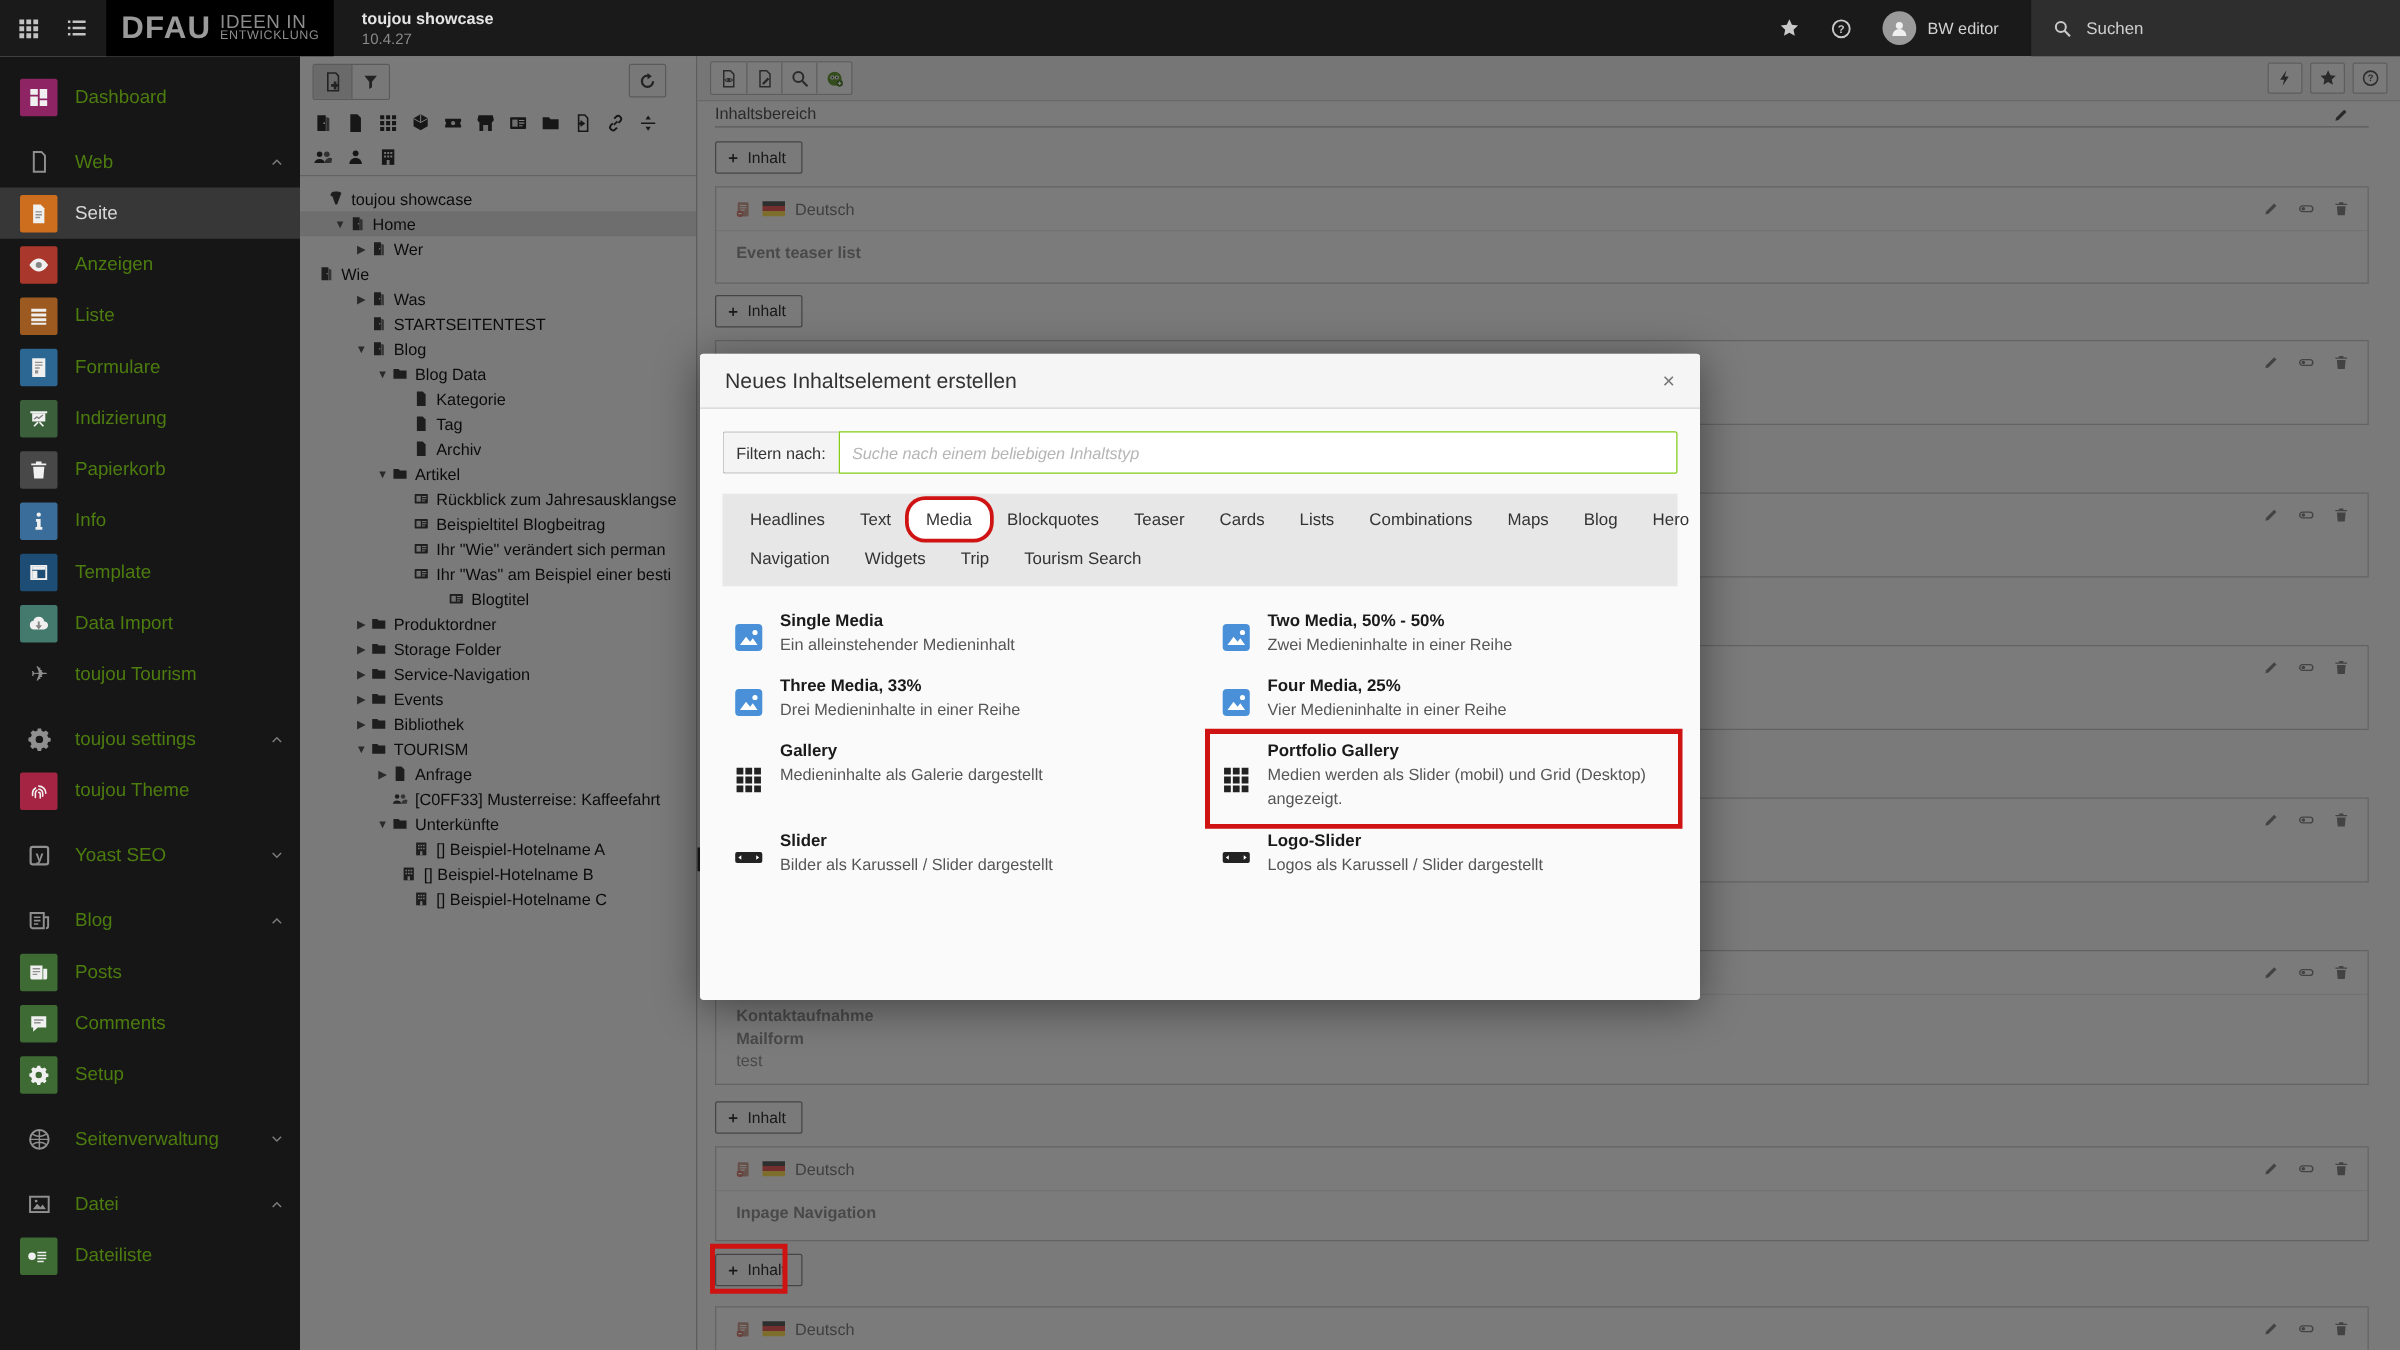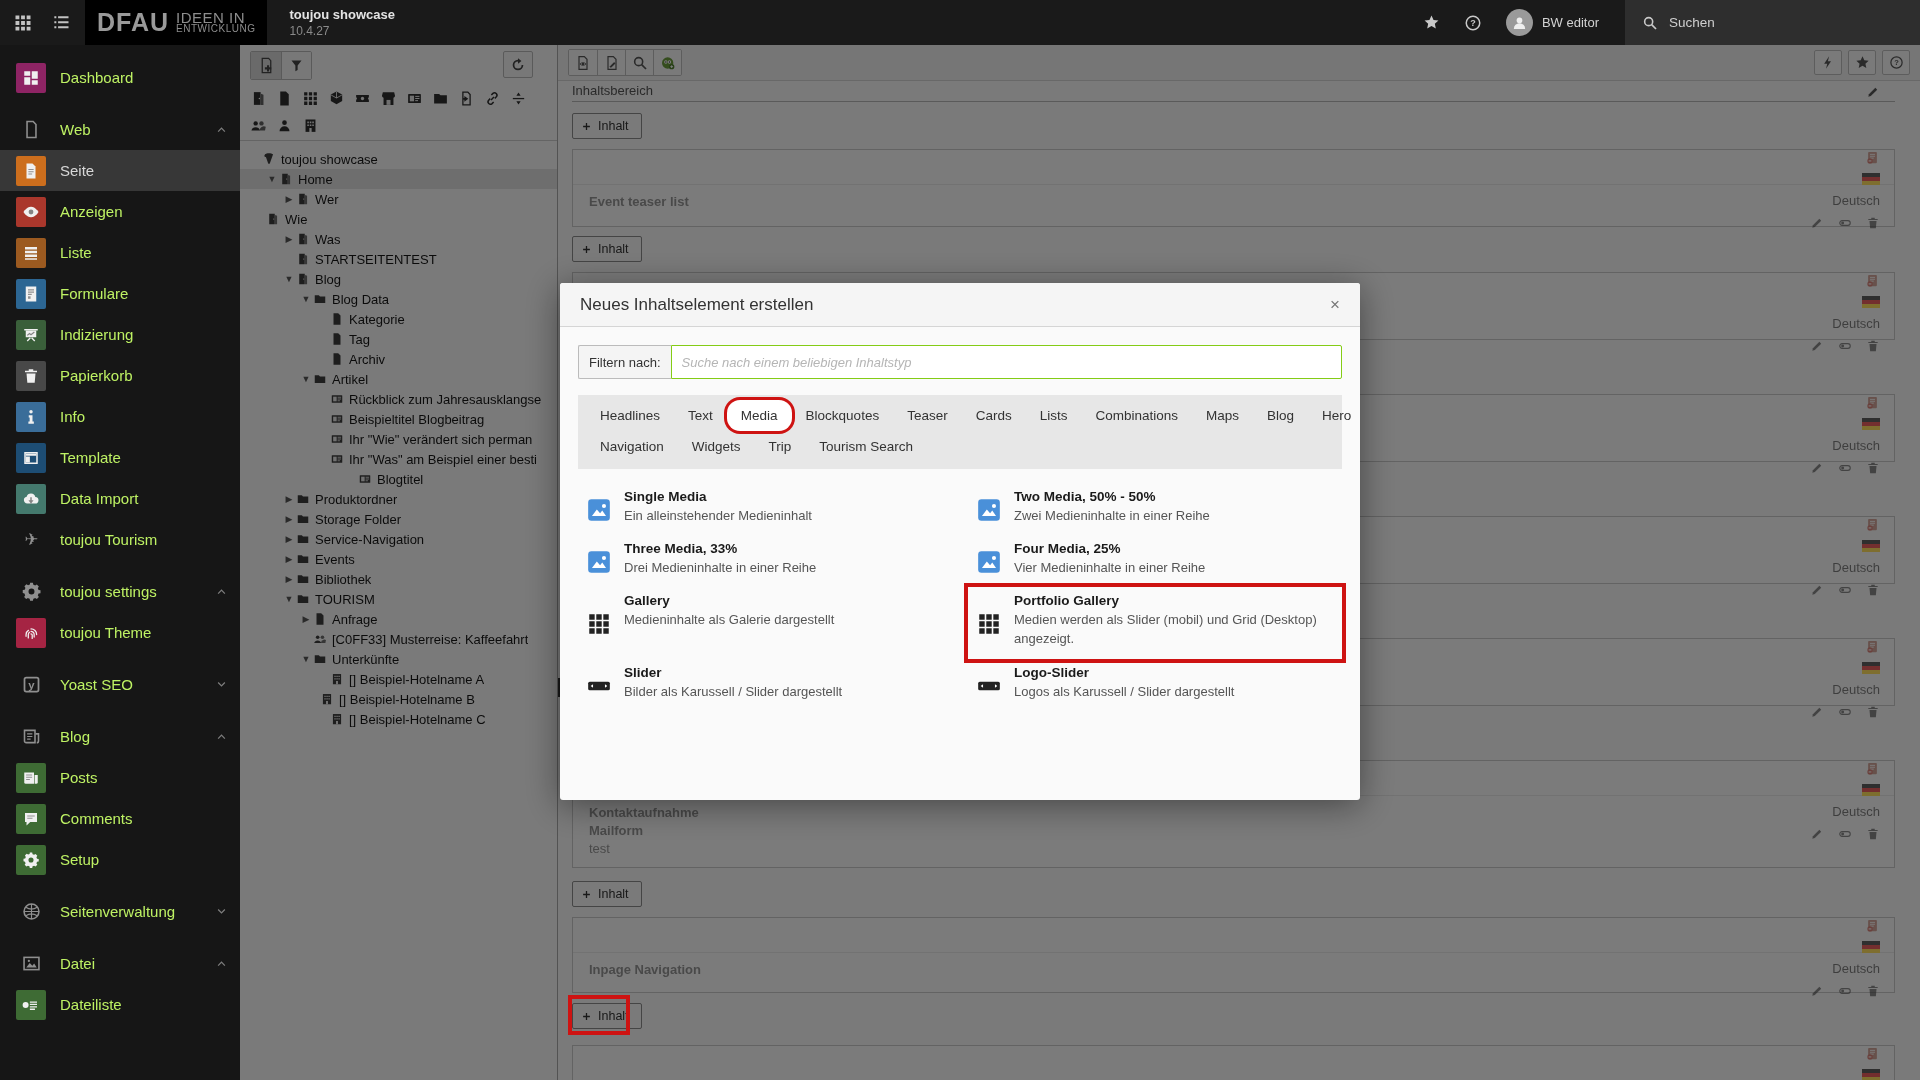--- a/index.html
+++ b/index.html
@@ -34,21 +34,21 @@
   .sidebar{position:absolute;left:0;top:45px;width:240px;height:1035px;background:#161616;
     padding-top:12px;z-index:10;}
   .mm-item{display:flex;align-items:center;height:41px;padding:0 12px 0 16px;gap:14px;cursor:pointer;}
   .mm-item.section,.mm-item.plain{margin-top:11px;}
   .mm-item.plain{margin-top:0;}
   .mm-item.active{background:#373737;}
   .mm-tile{width:30px;height:30px;border-radius:2px;display:flex;align-items:center;
     justify-content:center;color:#f0f0f0;flex:none;}
   .mm-flat{width:30px;height:30px;display:flex;align-items:center;justify-content:center;
     color:#8f8f8f;flex:none;}
-  .mm-label{flex:1;font-size:15px;color:#bef264;white-space:nowrap;overflow:hidden;}
+  .mm-label{flex:1;font-size:15px;color:#4d7c0f;white-space:nowrap;overflow:hidden;}
   .mm-item.active .mm-label{color:#d8d8d8;}
   .mm-chev{color:#7d7d7d;}
 
   
   .tree{position:absolute;left:240px;top:45px;width:318px;height:1035px;background:#f5f5f5;
     border-right:1px solid #a7a7a7;z-index:1;overflow:hidden;}
   .tree-toolbar{position:relative;height:96px;border-bottom:1px solid #c9c9c9;padding:6px 10px 0 10px;}
   .tt-group{display:inline-flex;border:1px solid #b5b5b5;border-radius:2px;overflow:hidden;vertical-align:top;}
   .tt-btn{width:30px;height:27px;display:flex;align-items:center;justify-content:center;
     background:#f0f0f0;color:#444;cursor:pointer;}
@@ -81,21 +81,21 @@
   .dh-right .dh-btn{border:1px solid #bbb;border-radius:2px;}
   .page-edit{position:absolute;right:40px;top:40px;color:#555;cursor:pointer;}
   .sect-label{position:absolute;left:14px;top:38px;font-size:13px;color:#555;}
   .sect-hr{position:absolute;left:14px;top:56px;width:1323px;border-top:1px solid #b5b5b5;}
 
   .add-btn{position:absolute;display:inline-flex;align-items:center;gap:6px;height:26px;
     padding:0 12px 0 8px;border:1px solid #8a8a8a;border-radius:2px;font-size:12.5px;color:#333;
     background:transparent;cursor:pointer;}
   .ce-box{position:absolute;left:14px;width:1323px;border:1px solid #c6c6c6;background:#f7f7f7;}
   .ce-inner{opacity:.62;}
-  .ce-hdr{height:34px;display:flex;align-items:flex-end;gap:8px;padding:0 14px;flex-direction:column;}
+  .ce-hdr{height:34px;display:flex;align-items:center;gap:8px;padding:0 14px;}
   .ce-lang{font-size:13px;color:#333;}
   .flag{width:18px;height:12px;display:inline-block;flex:none;
     background:linear-gradient(#000 0 33%,#d00 33% 66%,#ffce00 66% 100%);}
   .ce-actions{margin-left:auto;display:flex;gap:14px;color:#444;}
   .ce-actions .icn{cursor:pointer;}
   .ce-bd{border-top:1px solid #d9d9d9;padding:8px 16px;}
   .ce-bd.empty{border-top:none;}
   .ce-line{font-size:13px;line-height:18px;color:#555;}
   .ce-line.b{font-weight:bold;}
 
@@ -566,21 +566,21 @@
         <span class="tr-exp">▶</span>
         <span class="tr-ico icn">
           <svg width="14" height="14" viewBox="0 0 24 24" fill="currentColor">
             <path d="M5.5 3h9.5v18H5.5z"></path>
             <path d="M15.5 5.2l3.5 1.4V21h-3.5z" fill-opacity=".75"></path>
             <circle cx="13.2" cy="12" r=".95" fill="#fff"></circle>
           </svg>
         </span>
         <span class="tr-label">Wer</span>
       </div>
-      <div class="tr-row" style=" margin-left: 12px;">
+      <div class="tr-row" style="">
         <span class="tr-exp"></span>
         <span class="tr-ico icn">
           <svg width="14" height="14" viewBox="0 0 24 24" fill="currentColor">
             <path d="M5.5 3h9.5v18H5.5z"></path>
             <path d="M15.5 5.2l3.5 1.4V21h-3.5z" fill-opacity=".75"></path>
             <circle cx="13.2" cy="12" r=".95" fill="#fff"></circle>
           </svg>
         </span>
         <span class="tr-label">Wie</span>
       </div>

